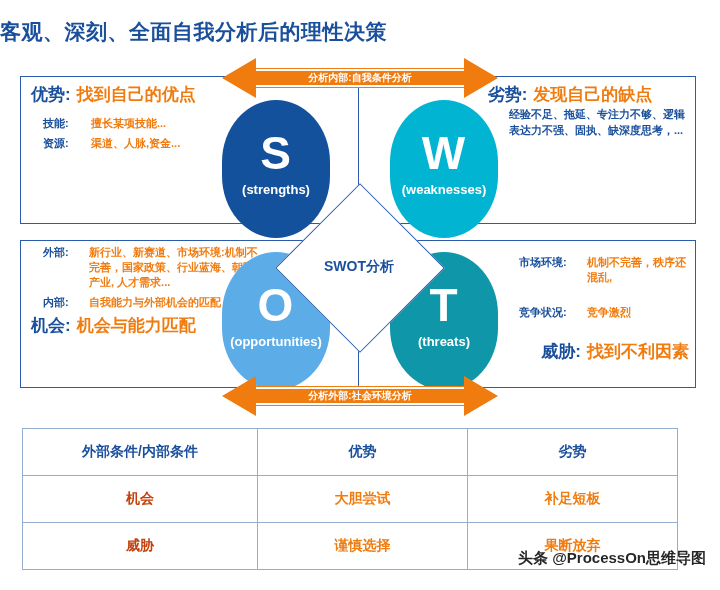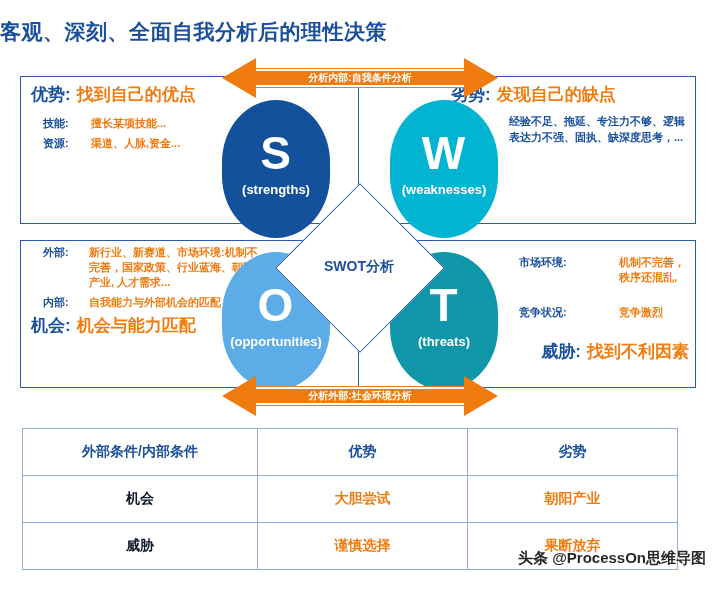--- a/index.html
+++ b/index.html
@@ -94,33 +94,33 @@
   }
 
   
   #panel-strengths { left: 10px; top: 6px; width: 230px; }
   #panel-strengths .panel-heading { margin-bottom: 10px; }
   #panel-strengths .kv-list { padding-left: 12px; }
   #panel-strengths .kv-row .k { width: 40px; }
 
   
   #panel-weaknesses { left: 430px; top: 6px; width: 238px; text-align: left; }
-  #panel-weaknesses .panel-heading { margin-bottom: 8px; text-align: left; }
+  #panel-weaknesses .panel-heading { margin-bottom: 1px; text-align: center; }
   #panel-weaknesses .para { padding-left: 58px; }
 
   
   #panel-opportunities { left: 10px; top: 4px; width: 232px; }
   #panel-opportunities .kv-list { padding-left: 12px; }
   #panel-opportunities .kv-row .k { width: 38px; }
   #panel-opportunities .panel-heading { margin-top: 4px; }
 
   
   #panel-threats { left: 430px; top: 14px; width: 238px; }
   #panel-threats .kv-list { padding-left: 68px; }
-  #panel-threats .kv-row { margin-bottom: 20px; gap: 32px; }
+  #panel-threats .kv-row { margin-bottom: 20px; }
   #panel-threats .kv-row .k { width: 60px; }
   #panel-threats .panel-heading { text-align: right; margin-top: 8px; }
 
   
   .blob {
     position: absolute;
     width: 108px;
     height: 138px;
     border-radius: 54px / 62px;
     color: #ffffff;
@@ -206,21 +206,21 @@
   #decision-table td {
     border: 1px solid #93aed1;
     height: 44px;
     text-align: center;
     vertical-align: middle;
     font-size: 14px;
     font-weight: bold;
   }
   #decision-table .col-head { width: 232px; }
   #decision-table .th-cell  { color: #1a4f9c; }
-  #decision-table .rh-cell  { color: #0f172a; }
+  #decision-table .rh-cell  { color: #c2410c; }
   #decision-table .val-cell { color: #f07c10; }
 
   
   #watermark {
     position: absolute;
     right: 14px;
     bottom: 22px;
     font-size: 15px;
     font-weight: bold;
     color: #000000;
@@ -341,21 +341,21 @@
 <table id="decision-table">
   <tbody>
     <tr>
       <td class="col-head th-cell">外部条件/内部条件</td>
       <td class="th-cell">优势</td>
       <td class="th-cell">劣势</td>
     </tr>
     <tr>
       <td class="col-head rh-cell">机会</td>
       <td class="val-cell">大胆尝试</td>
-      <td class="val-cell">朝阳产业</td>
+      <td class="val-cell">补足短板</td>
     </tr>
     <tr>
       <td class="col-head rh-cell">威胁</td>
       <td class="val-cell">谨慎选择</td>
       <td class="val-cell">果断放弃</td>
     </tr>
   </tbody>
 </table>
 
 <div id="watermark">头条 @ProcessOn思维导图</div>

